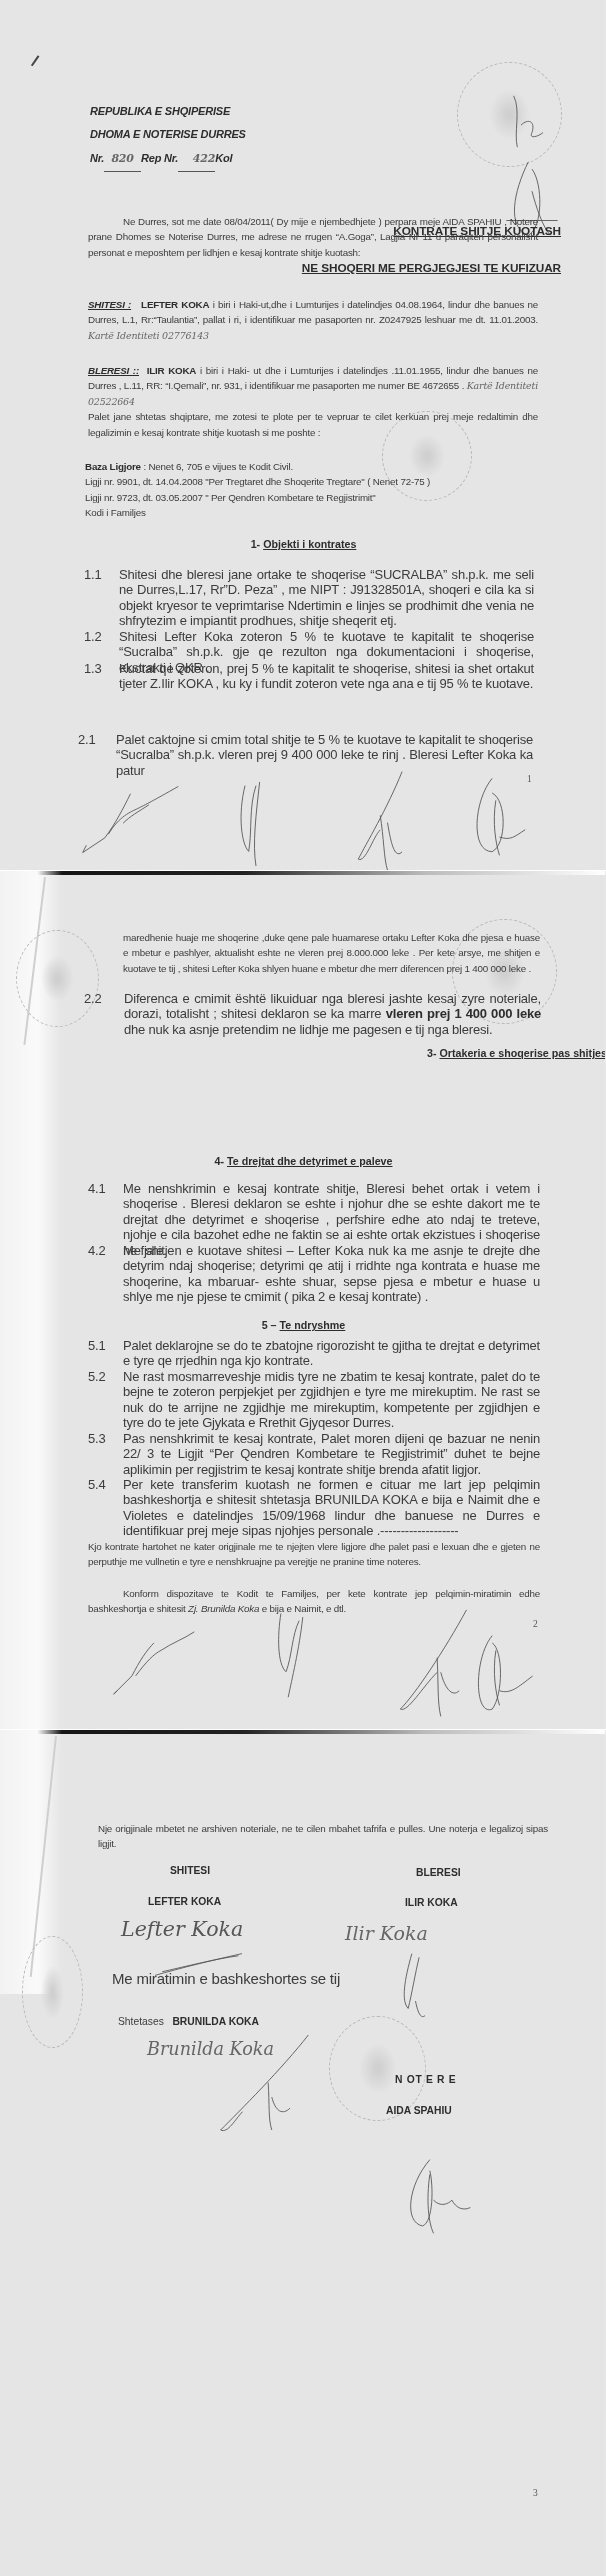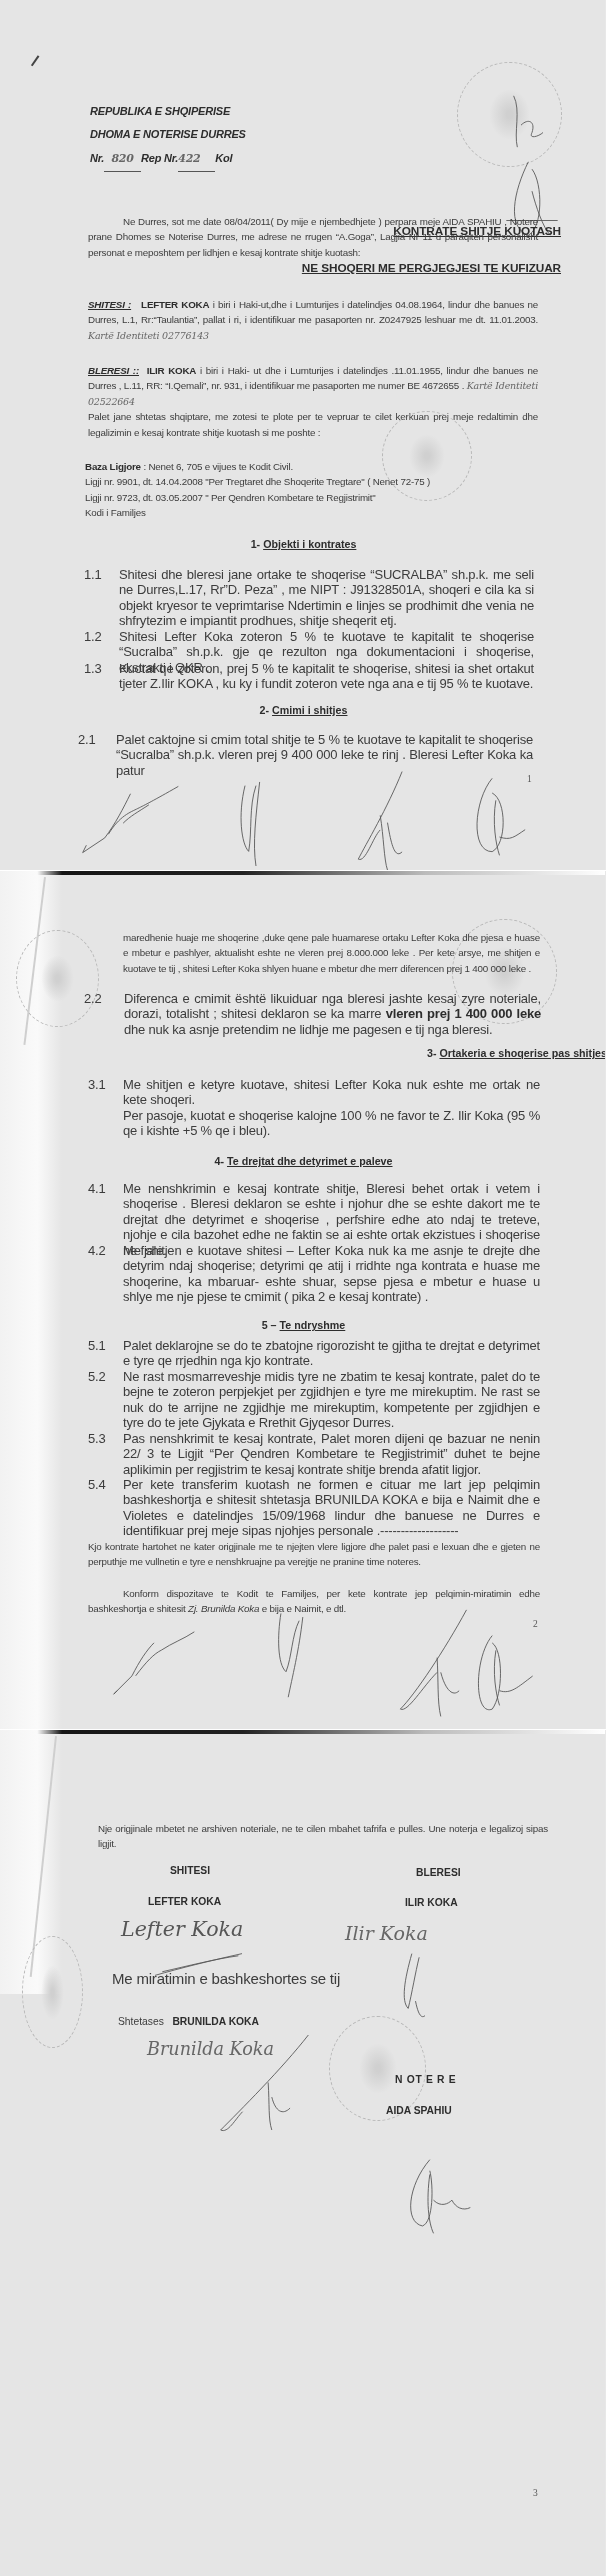--- a/index.html
+++ b/index.html
@@ -41,21 +41,21 @@
 </style>
 </head>
 <body>
 
 <div class="page" id="page1">
   <div class="abs" style="left:29px;top:60px;width:11.8px;height:1.5px;background:#444;transform:rotate(-55deg);"></div>
 
   <div class="abs hdr" style="left:90px;top:100px;">REPUBLIKA E SHQIPERISE</div>
   <div class="abs hdr" style="left:90px;top:123px;">DHOMA E NOTERISE DURRES</div>
   <div class="abs hdr" style="left:90px;top:147px;">
-    <span>Nr.</span><span style="display:inline-block;width:37px;border-bottom:0.7px solid #555;text-align:center;" class="hw">820</span><span>Rep  Nr.</span><span style="display:inline-block;width:37px;border-bottom:0.7px solid #555;text-align:left;" class="hw">422</span><span>Kol</span>
+    <span>Nr.</span><span style="display:inline-block;width:37px;border-bottom:0.7px solid #555;text-align:center;" class="hw">820</span><span>Rep  Nr.</span><span style="display:inline-block;width:37px;border-bottom:0.7px solid #555;text-align:right;" class="hw">422</span><span>Kol</span>
   </div>
 
   <div class="stamp" style="left:457px;top:62px;width:103px;height:103px;"></div>
   <svg class="sig" style="left:499px;top:81px;" width="66" height="169" viewBox="0 0 90 230">
     <path d="M20,20 C30,40 20,70 25,90 M30,60 C40,50 50,55 45,70 C40,80 55,75 60,70 M40,110 C20,150 10,200 40,210 C60,200 60,140 45,120 M45,150 C50,170 60,200 70,210 M10,190 L80,190"></path>
   </svg>
 
   <div class="abs title" style="top:224px;">KONTRATE   SHITJE   KUOTASH</div>
   <div class="abs title" style="top:261px;">NE SHOQERI ME PERGJEGJESI TE KUFIZUAR</div>
 
@@ -92,23 +92,20 @@
   </div>
   <div class="item" style="left:84px;top:629px;width:450px;height:33px;">
     <span class="num">1.2</span>
     <div class="txt" style="width:415px;">Shitesi Lefter Koka  zoteron 5 % te kuotave te kapitalit te shoqerise “Sucralba” sh.p.k. gje qe rezulton nga dokumentacioni i shoqerise, ekstrakti i QKR .</div>
   </div>
   <div class="item" style="left:84px;top:661px;width:450px;height:33px;">
     <span class="num">1.3</span>
     <div class="txt" style="width:415px;">Kuotat qe zoteron,  prej 5 % te kapitalit te shoqerise,  shitesi ia shet ortakut tjeter Z.Ilir KOKA , ku ky i fundit  zoteron vete nga ana e tij 95 % te kuotave.</div>
   </div>
 
-  <div class="abs sec-title" style="top:704px;">
-    <span>2-</span>&nbsp;<u>Cmimi i shitjes</u>
-  </div>
 
   <div class="item" style="left:78px;top:732px;width:455px;height:33px;">
     <span class="num">2.1</span>
     <div class="txt" style="left:38px;width:417px;">Palet caktojne si cmim total shitje te 5 % te kuotave te kapitalit te shoqerise “Sucralba” sh.p.k.  vleren  prej 9 400 000 leke te rinj .  Bleresi Lefter Koka ka patur</div>
   </div>
 
   <div class="abs pg-num" style="left:527px;top:774px;">1</div>
 
   <svg class="sig" style="left:79px;top:779px;" width="103" height="81" viewBox="0 0 140 110">
     <path d="M10,90 L5,100 L35,80 C50,60 60,40 70,20 M40,75 C55,50 70,45 80,40 C90,35 100,30 135,10 M60,60 C70,50 80,45 95,35"></path>
@@ -138,27 +135,20 @@
     <span class="num">2.2</span>
     <div class="txt" style="left:40px;width:417px;text-align:justify;">
       <span>Diferenca e cmimit është likuiduar nga bleresi jashte kesaj zyre noteriale, dorazi, totalisht ; shitesi deklaron se ka marre  </span><span class="b">vleren prej 1 400 000 leke</span><span> dhe nuk ka asnje pretendim ne lidhje me pagesen e tij nga bleresi.</span>
     </div>
   </div>
 
   <div class="abs sec-title" style="top:176px;text-align:right;">
     <span>3-</span>&nbsp;<u>Ortakeria e shoqerise pas shitjes</u>
   </div>
 
-  <div class="item" style="left:88px;top:206px;width:452px;height:66px;">
-    <span class="num">3.1</span>
-    <div class="txt" style="width:417px;">
-      <div>Me shitjen e ketyre kuotave, shitesi Lefter Koka  nuk eshte me ortak ne kete shoqeri.</div>
-      <div>Per pasoje,  kuotat e shoqerise kalojne 100 % ne favor te Z. Ilir Koka  (95 % qe i kishte +5 % qe i bleu).</div>
-    </div>
-  </div>
 
   <div class="abs sec-title" style="top:284px;">
     <span>4-</span>&nbsp;<u>Te drejtat dhe detyrimet e paleve</u>
   </div>
 
   <div class="item" style="left:88px;top:310px;width:452px;height:66px;">
     <span class="num">4.1</span>
     <div class="txt" style="width:417px;">Me nenshkrimin e kesaj kontrate shitje, Bleresi behet ortak i vetem i shoqerise . Bleresi deklaron se eshte i njohur dhe se eshte dakort me te drejtat dhe detyrimet e shoqerise , perfshire edhe ato ndaj te treteve, njohje e cila bazohet edhe ne faktin se ai eshte ortak ekzistues i shoqerise ne fjale.</div>
   </div>
   <div class="item" style="left:88px;top:372px;width:452px;height:66px;">

